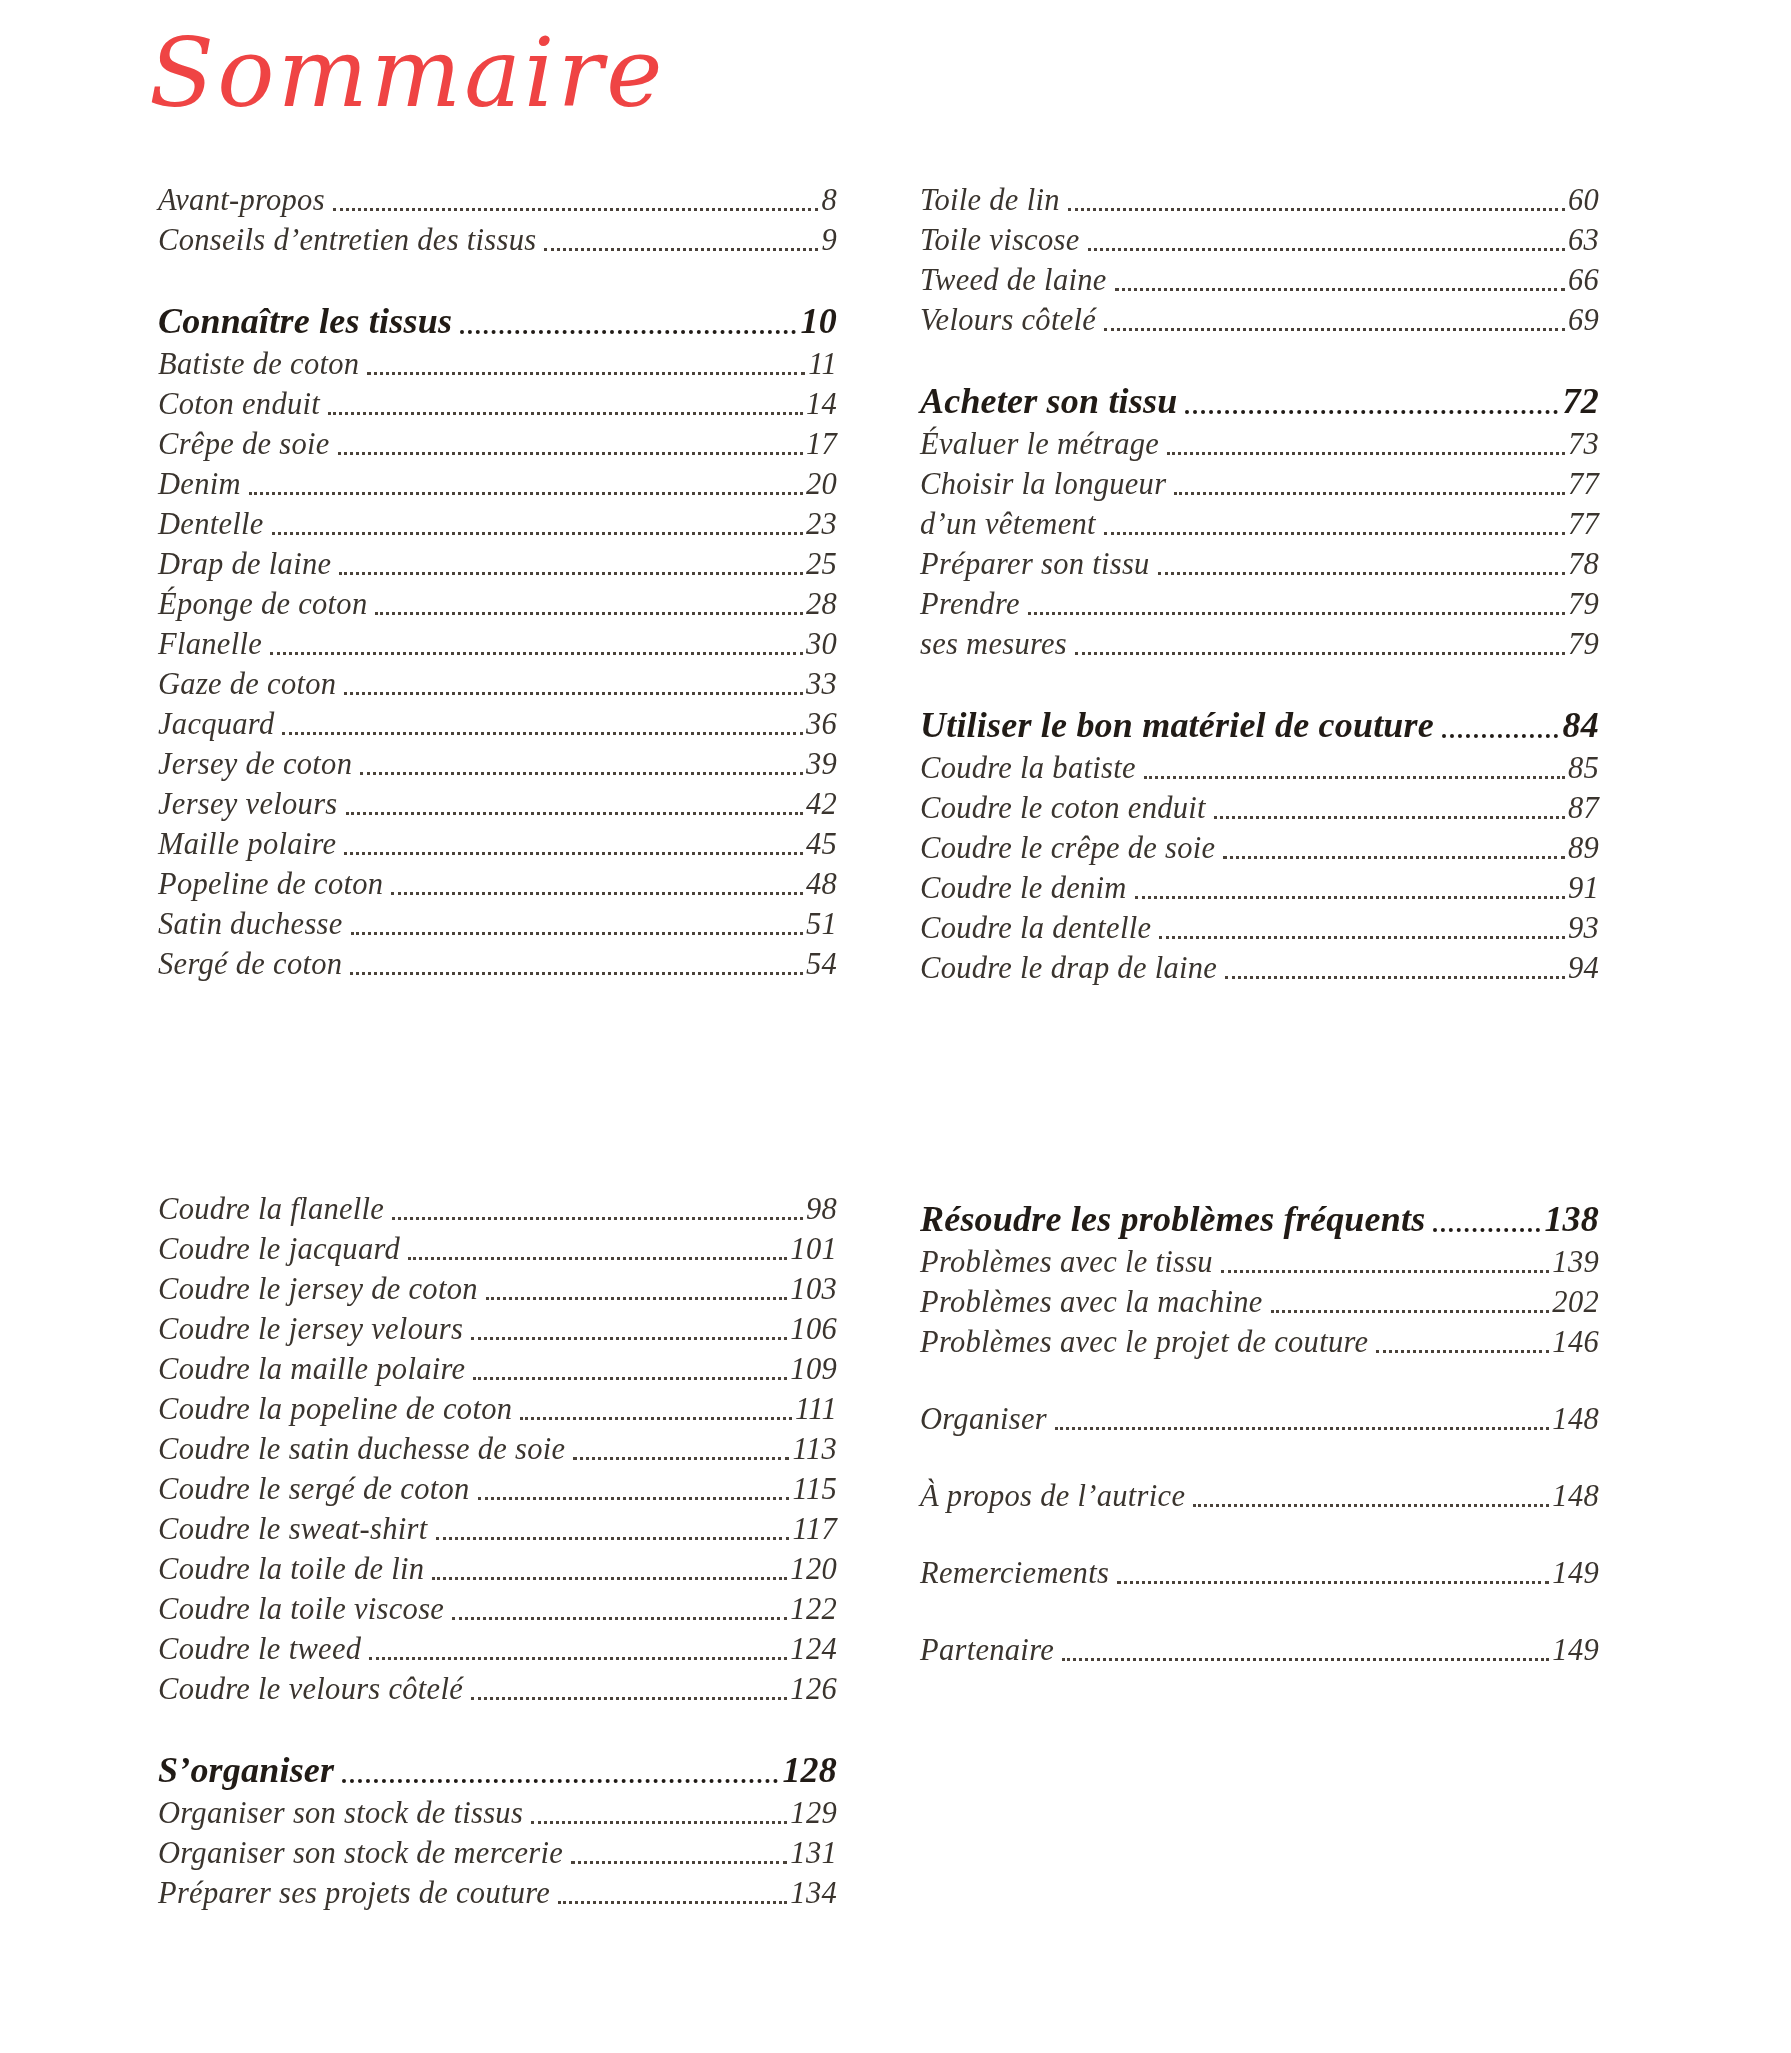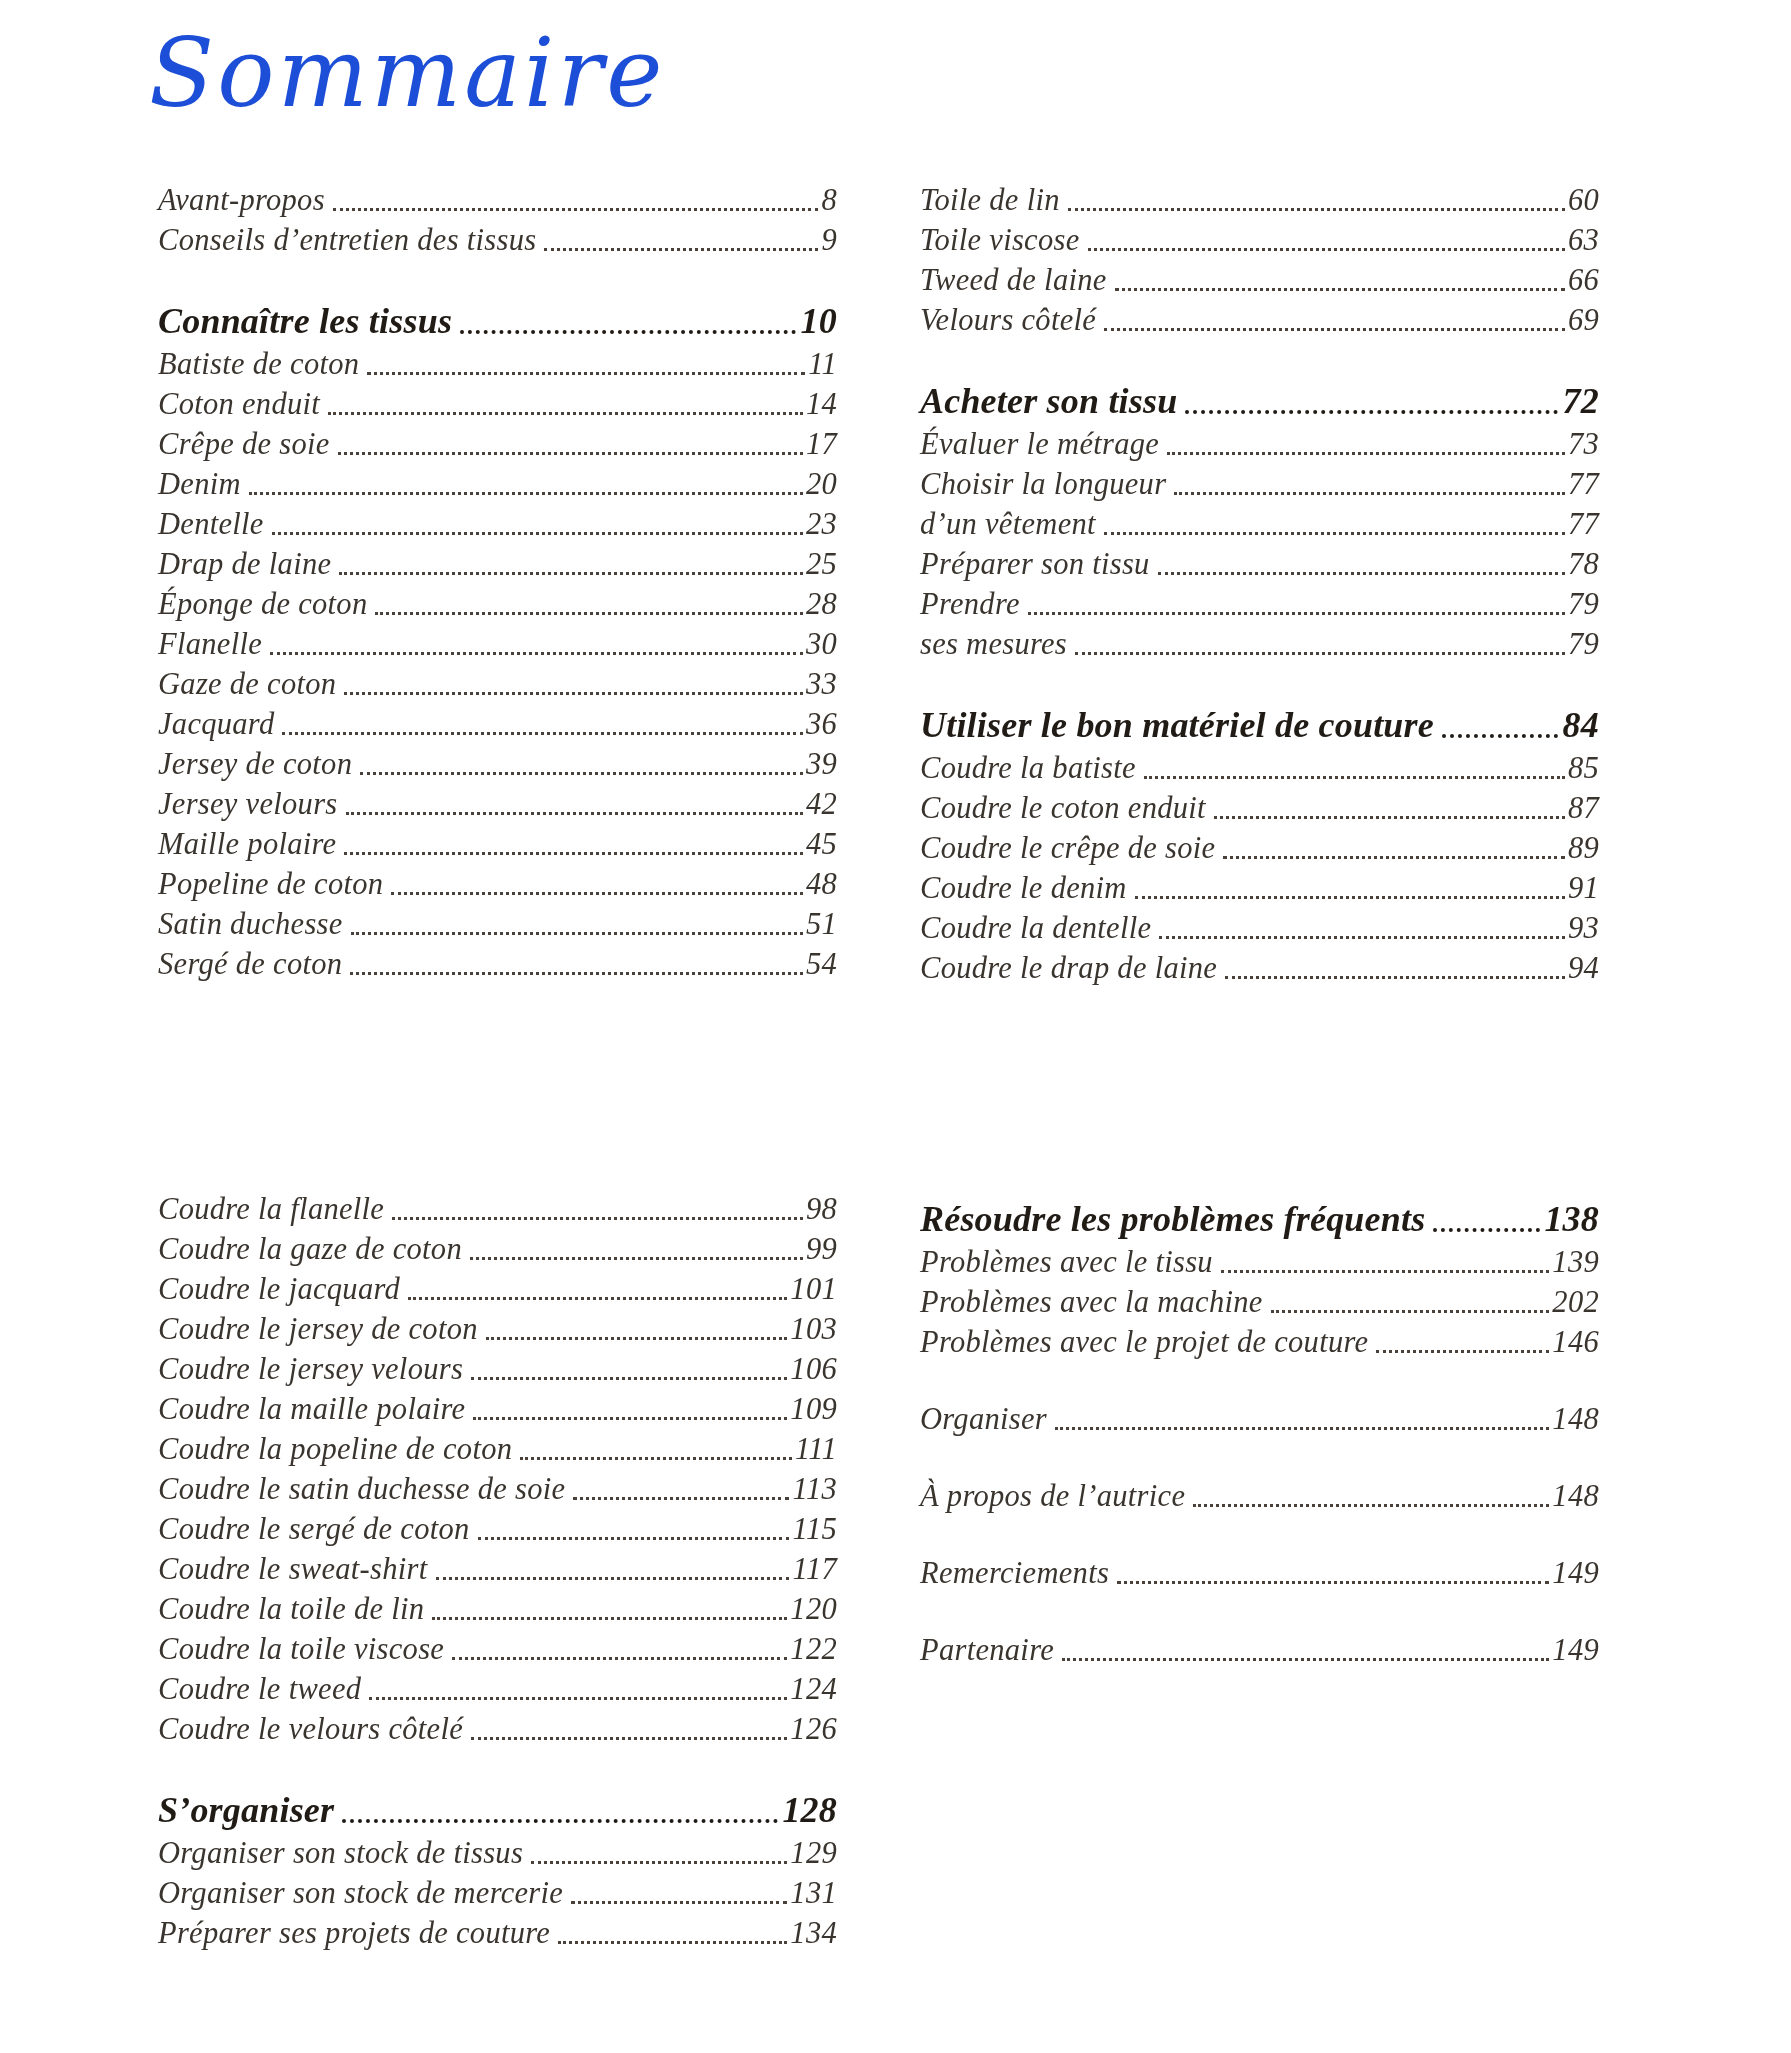--- a/index.html
+++ b/index.html
@@ -17,21 +17,21 @@
   }
   .page-title {
     position: absolute;
     left: 149px;
     top: 17.6px;
     font-family: "DejaVu Serif", serif;
     font-style: italic;
     font-weight: 500;
     font-size: 95px;
     letter-spacing: 3.2px;
-    color: #1d4ed8;
+    color: #ef4444;
     white-space: nowrap;
   }
   .col {
     position: absolute;
     width: 679px;
     font-style: italic;
   }
   .col-top-left    { left: 158px;  top: 178px;  }
   .col-top-right   { left: 920px; top: 178px;  }
   .col-bottom-left { left: 158px;  top: 1187px; }
@@ -272,25 +272,20 @@
   </div>
   </div>
 
 <div class="col col-bottom-left">
     <div class="row">
     <span class="label">Coudre la flanelle</span>
     <span class="leader"></span>
     <span class="pagenum">98</span>
   </div>
     <div class="row">
-    <span class="label">Coudre la gaze de coton</span>
-    <span class="leader"></span>
-    <span class="pagenum">99</span>
-  </div>
-    <div class="row">
     <span class="label">Coudre le jacquard</span>
     <span class="leader"></span>
     <span class="pagenum">101</span>
   </div>
     <div class="row">
     <span class="label">Coudre le jersey de coton</span>
     <span class="leader"></span>
     <span class="pagenum">103</span>
   </div>
     <div class="row">

